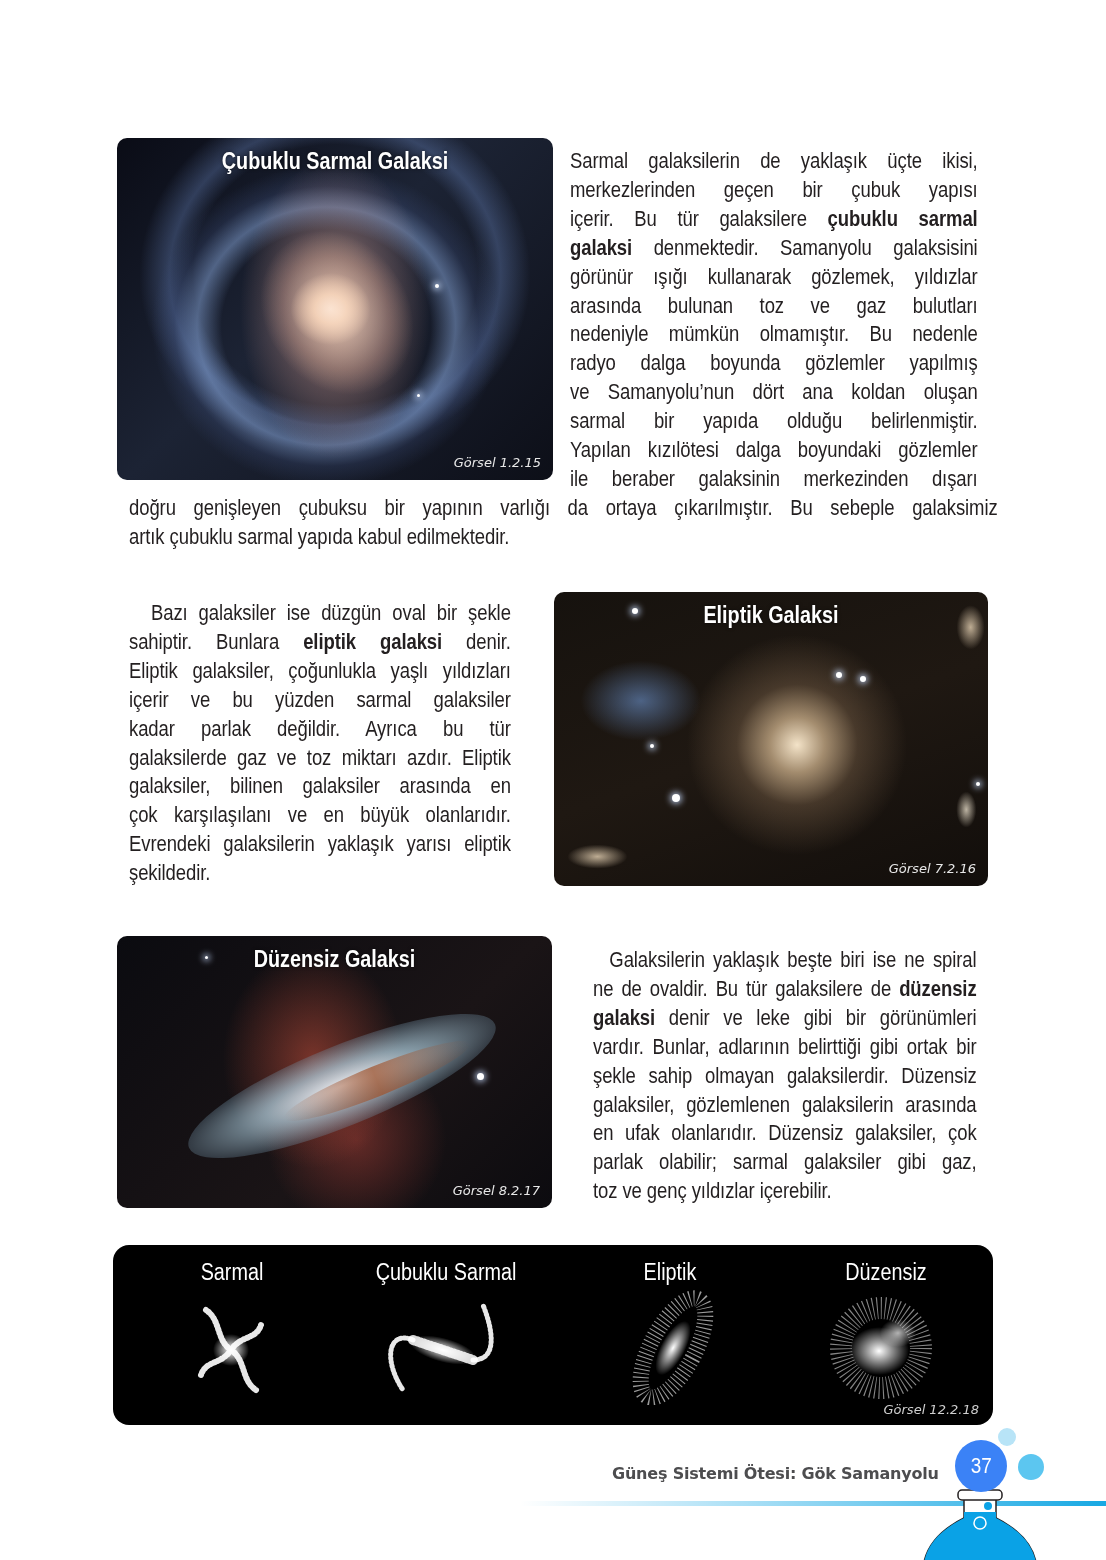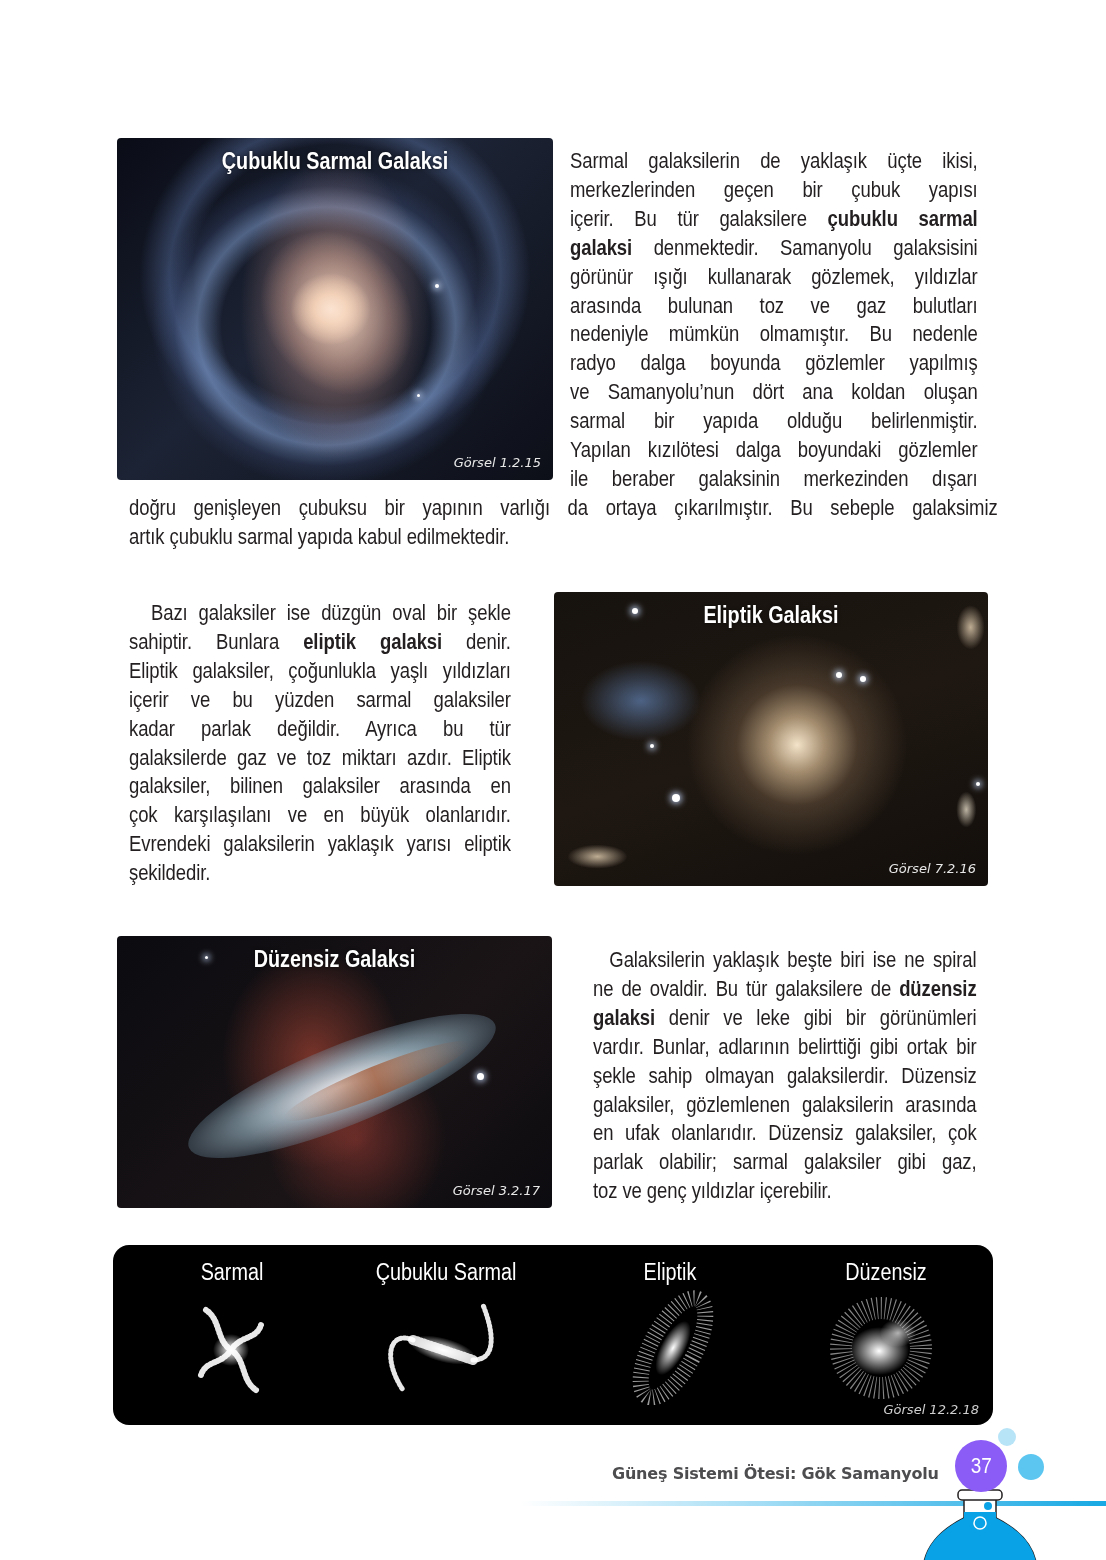--- a/index.html
+++ b/index.html
@@ -14,21 +14,21 @@
       text-align: justify;
       color: #231f20;
       transform: scaleX(0.86);
       transform-origin: left top;
       letter-spacing: -0.1px;
     }
     .para b { font-weight: bold; }
 
     .photo {
       position: absolute;
-      border-radius: 4px;
+      border-radius: 10px;
       overflow: hidden;
       background: #0b0b12;
     }
     .photo-title {
       position: absolute; top: 10px; left: 0; right: 0;
       text-align: center; color: #fff; font-weight: bold;
       font-size: 23px;
       transform: scaleX(0.86);
       text-shadow: 0 0 4px rgba(0,0,0,0.6);
     }
@@ -115,21 +115,21 @@
       font-family: "DejaVu Sans", sans-serif;
       font-weight: bold; font-size: 16px; color: #4d4d4f;
       letter-spacing: -0.2px;
     }
     #footer-line {
       position: absolute; left: 520px; top: 1501px; width: 586px; height: 5px;
       background: linear-gradient(90deg, rgba(0,160,227,0) 0%, rgba(0,160,227,0.35) 40%, #17a8e3 100%);
     }
     #page-number-bubble {
       position: absolute; left: 955px; top: 1440px; width: 52px; height: 52px;
-      border-radius: 50%; background: #8b5cf6;
+      border-radius: 50%; background: #3b82f6;
       display: flex; align-items: center; justify-content: center;
       color: #fff; font-size: 22px; transform-origin: center;
     }
     #page-number-bubble span { transform: scaleX(0.86); display: inline-block; }
     .bubble { position: absolute; border-radius: 50%; }
   </style>
 </head>
 <body>
 
 <div class="photo" id="p1">
@@ -182,21 +182,21 @@
   <div class="photo-title">Eliptik Galaksi</div>
   <div class="photo-caption">Görsel 7.2.16</div>
 </div>
 
 <div class="photo" id="p3">
   <div class="disc"></div>
   <div class="dust"></div>
   <div class="star" style="left:360px;top:137px;width:7px;height:7px;"></div>
   <div class="star" style="left:88px;top:20px;width:3px;height:3px;"></div>
   <div class="photo-title">Düzensiz Galaksi</div>
-  <div class="photo-caption">Görsel 3.2.17</div>
+  <div class="photo-caption">Görsel 8.2.17</div>
 </div>
 
 <div class="para" id="para3" style="left:593px; top:946px; width:446px;">
     <div style="text-align: justify; text-align-last: justify;">&nbsp; Galaksilerin yaklaşık beşte biri ise ne spiral</div>
     <div style="text-align: justify; text-align-last: justify;">ne de ovaldir. Bu tür galaksilere de <b>düzensiz</b></div>
     <div style="text-align: justify; text-align-last: justify;"><b>galaksi</b> denir ve leke gibi bir görünümleri</div>
     <div style="text-align: justify; text-align-last: justify;">vardır. Bunlar, adlarının belirttiği gibi ortak bir</div>
     <div style="text-align: justify; text-align-last: justify;">şekle sahip olmayan galaksilerdir. Düzensiz</div>
     <div style="text-align: justify; text-align-last: justify;">galaksiler, gözlemlenen galaksilerin arasında</div>
     <div style="text-align: justify; text-align-last: justify;">en ufak olanlarıdır. Düzensiz galaksiler, çok</div>

